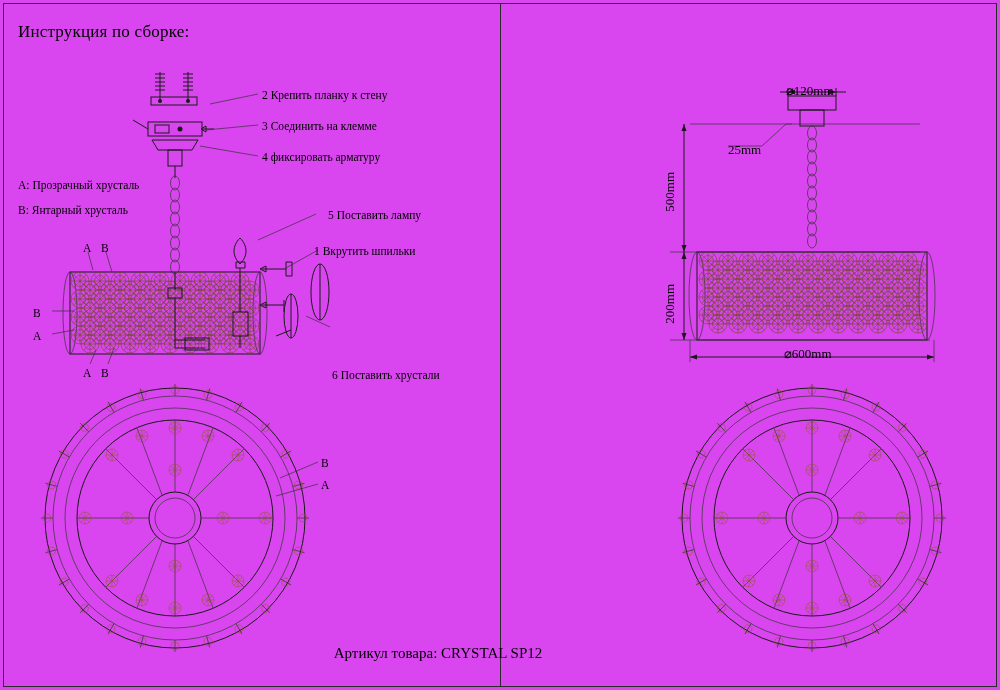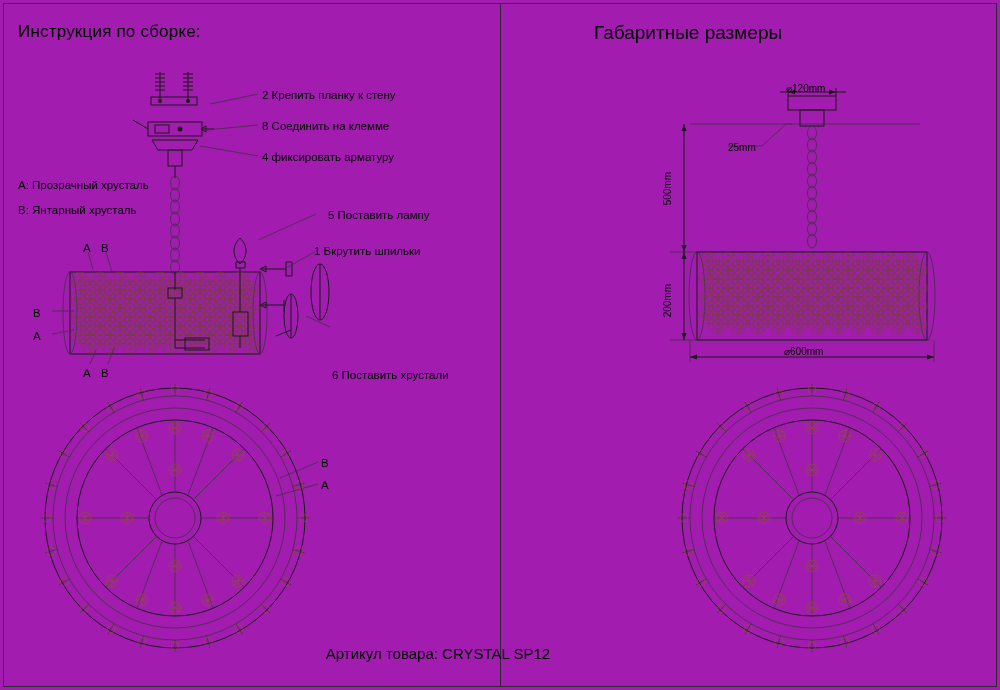--- a/index.html
+++ b/index.html
@@ -8,22 +8,23 @@
     background: #ffffff;
   }
   body {
     font-family: "Liberation Sans", sans-serif;
     color: #000000;
   }
   #page {
     position: relative;
     width: 1000px;
     height: 690px;
-    background: #a21caf;
+    background: #d946ef;
     overflow: hidden;
+    font-family: Liberation Serif, serif;
   }
   .frame {
     position: absolute;
     left: 3px;
     top: 3px;
     width: 994px;
     height: 684px;
     border: 1px solid #2b2b2b;
     box-sizing: border-box;
   }
@@ -76,21 +77,21 @@
   .mk-a1 { left: 83px; top: 242px; }
   .mk-b1 { left: 101px; top: 242px; }
   .mk-b2 { left: 33px; top: 307px; }
   .mk-a2 { left: 33px; top: 330px; }
   .mk-a3 { left: 83px; top: 367px; }
   .mk-b3 { left: 101px; top: 367px; }
   .mk-B-right { left: 321px; top: 457px; }
   .mk-A-right { left: 321px; top: 479px; }
   .dim {
     position: absolute;
-    font-size: 10px;
+    font-size: 13px;
     white-space: nowrap;
     text-align: center;
   }
   .dim-120 { left: 786px; top: 83px; }
   .dim-25 { left: 728px; top: 142px; }
   .dim-600 { left: 784px; top: 346px; }
   .dim-500 {
     left: 662px;
     top: 172px;
     writing-mode: vertical-rl;
@@ -127,21 +128,20 @@
 </style>
 </head>
 <body>
 
 <div id="page">
 
   <div class="frame"></div>
   <div class="divider"></div>
 
   <div class="title-left">Инструкция по сборке:</div>
-  <div class="title-right">Габаритные размеры</div>
 
   <svg class="layer" viewBox="0 0 1000 690">
 
     <defs>
       <g id="crystalRing">
         <circle cx="0" cy="0" r="9" class="crys"></circle>
         <circle cx="0" cy="0" r="5.5" class="crys"></circle>
         <path class="crys" d="M -9 0 L 9 0 M 0 -9 L 0 9 M -6.4 -6.4 L 6.4 6.4 M -6.4 6.4 L 6.4 -6.4"></path>
       </g>
       <g id="crystalSmall">
@@ -733,21 +733,21 @@
           </g>
       </g>
     </g>
 
   </svg>
 
   <div class="legend a">A:  Прозрачный хрусталь</div>
   <div class="legend b">B:  Янтарный хрусталь</div>
 
   <div class="callout c2">2 Крепить планку к стену</div>
-  <div class="callout c3">8 Соединить на клемме</div>
+  <div class="callout c3">3 Соединить на клемме</div>
   <div class="callout c4">4 фиксировать арматуру</div>
   <div class="callout c5">5 Поставить лампу</div>
   <div class="callout c1">1 Вкрутить шпильки</div>
   <div class="callout c6">6 Поставить хрустали</div>
 
   <div class="marklabel mk-a1">A</div>
   <div class="marklabel mk-b1">B</div>
   <div class="marklabel mk-b2">B</div>
   <div class="marklabel mk-a2">A</div>
   <div class="marklabel mk-a3">A</div>

